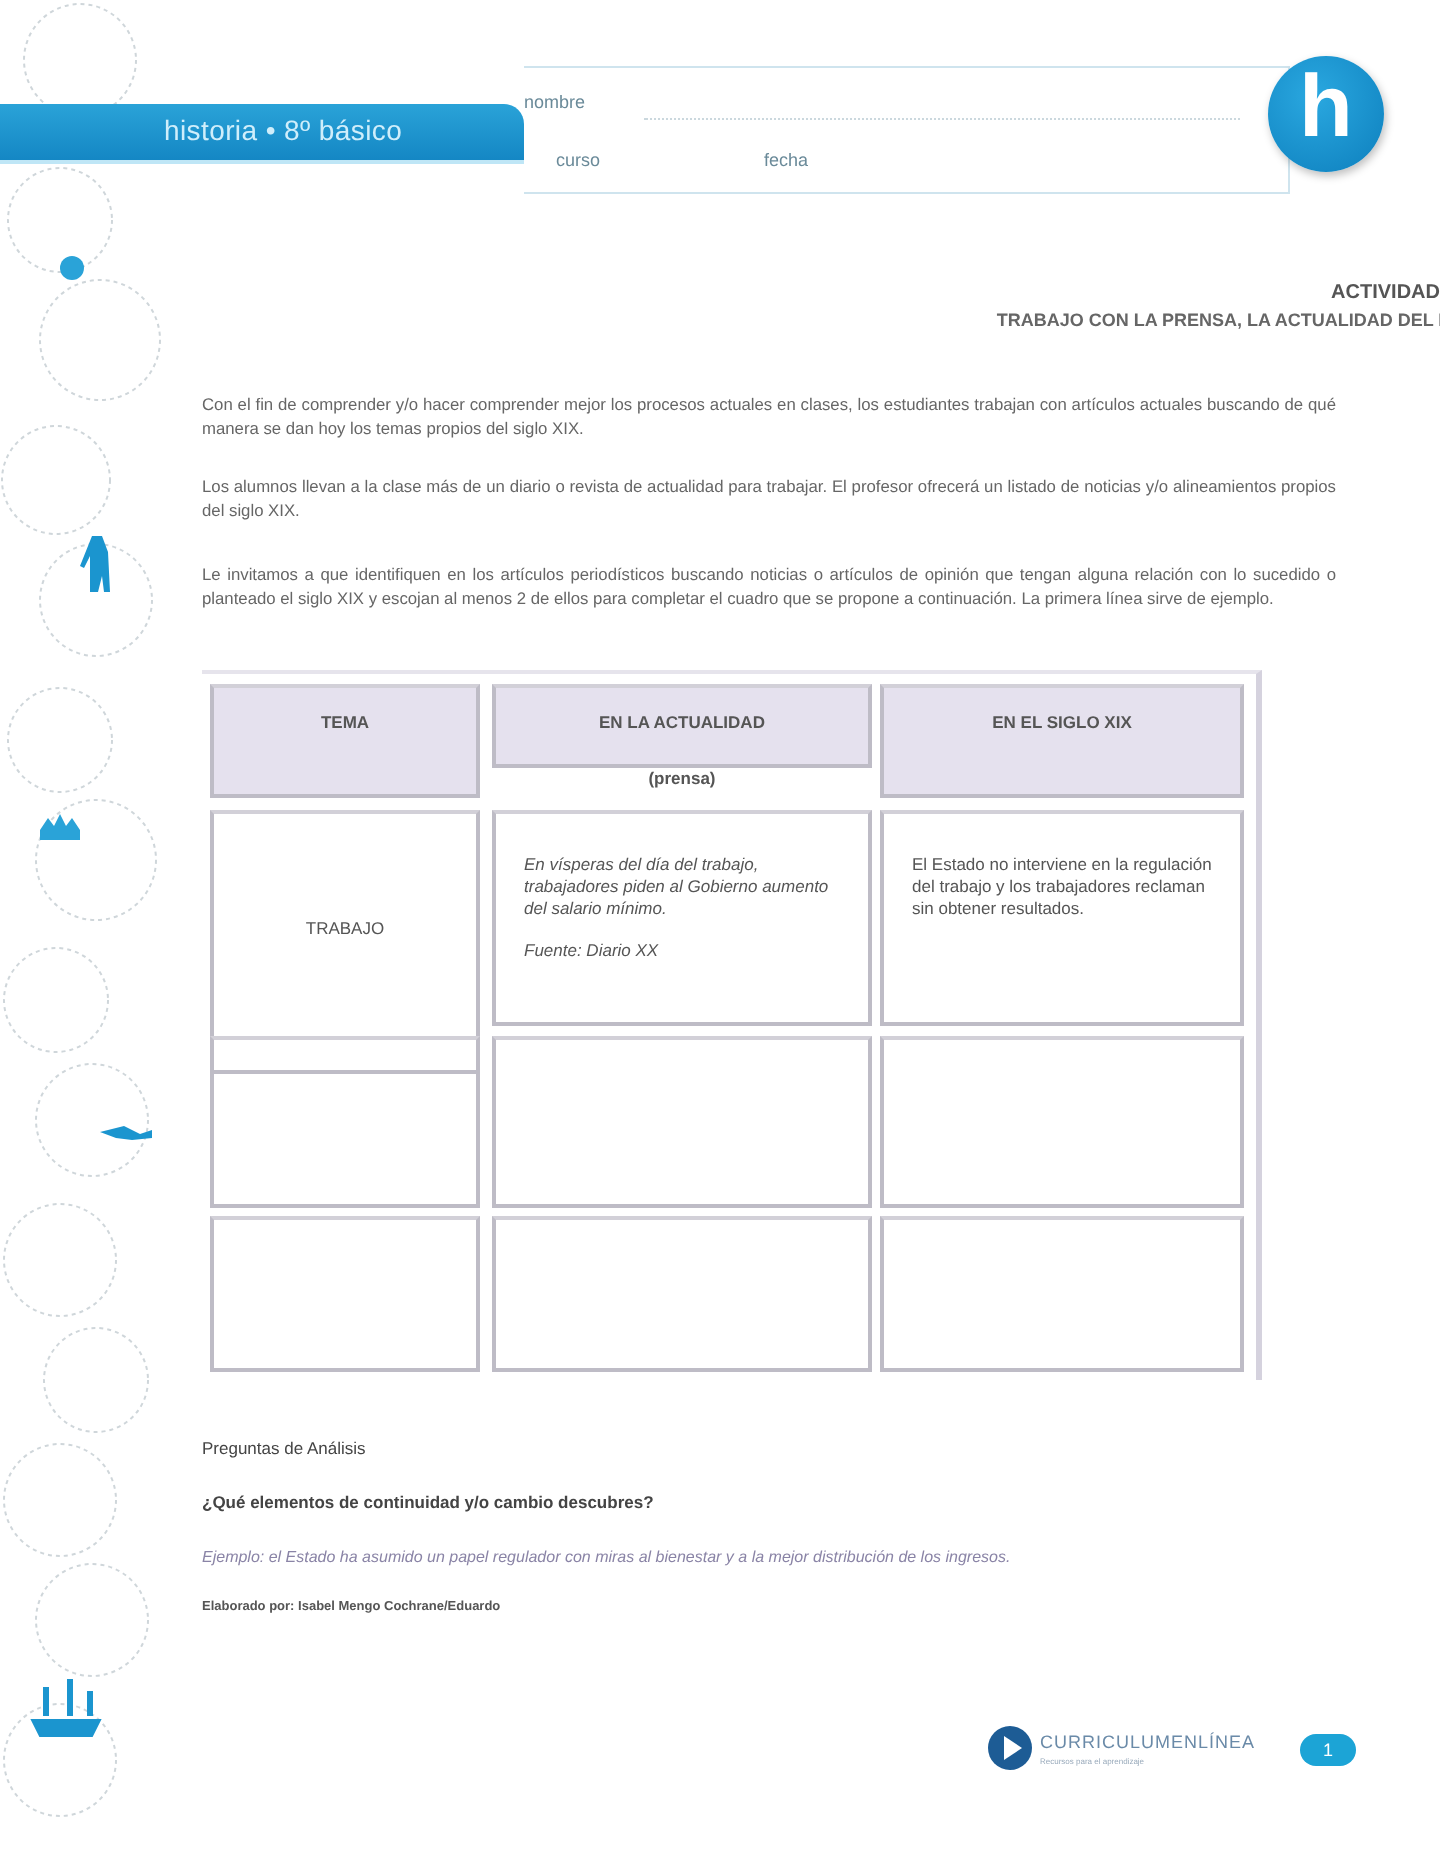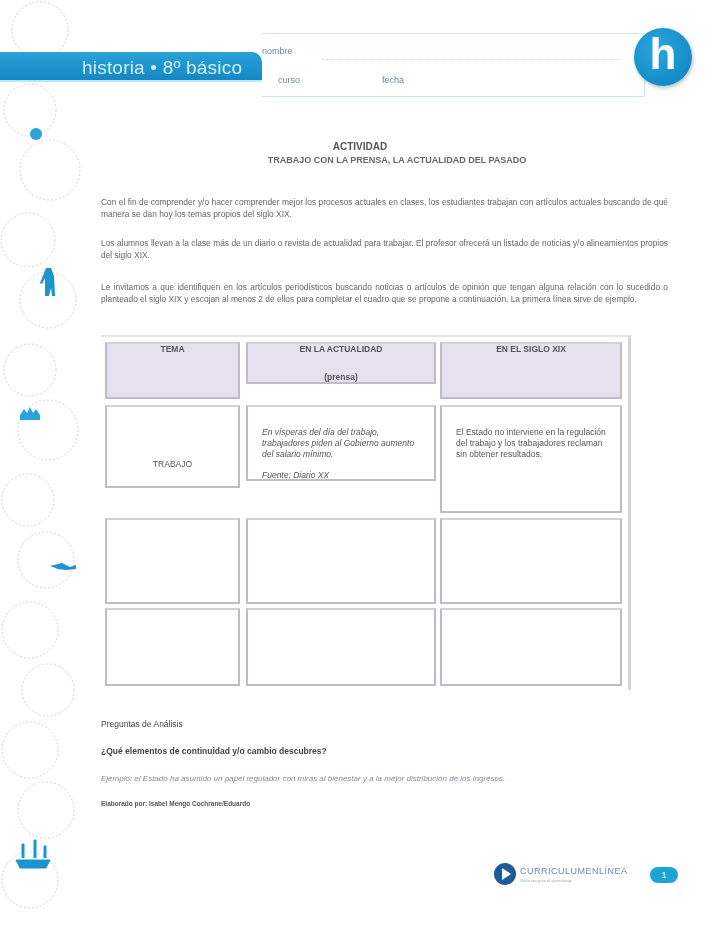--- a/index.html
+++ b/index.html
@@ -1,30 +1,30 @@
 <!DOCTYPE html>
 <html><head>
 <meta charset="utf-8">
 <style>
   html,body{margin:0;padding:0;background:#fff;}
   body{width:720px;height:933px;position:relative;overflow:hidden;font-family:"Liberation Sans",sans-serif;color:#444;}
   .deco{position:absolute;left:0;top:0;width:90px;height:933px;}
   .band{position:absolute;left:0;top:52px;width:262px;height:28px;background:linear-gradient(#2aa3d8,#1487c4);border-radius:0 10px 0 0;border-bottom:2px solid #bfe6f6;}
-  .band span{position:absolute;left:82px;top:5px;color:#cfeefb;font-size:19px;letter-spacing:.2px;}
+  .band span{position:absolute;left:82px;top:5px;color:#cfeefb;font-size:14px;letter-spacing:.2px;}
   .form{position:absolute;left:262px;top:33px;width:382px;height:62px;border:1.5px solid #cfe4ee;border-left:none;border-radius:0 0 0 0;}
   .form .line1{position:absolute;left:60px;right:24px;top:25px;border-top:1px dotted #cbd8de;}
   .form .lbl{position:absolute;font-size:9px;color:#6a8a99;}
   .logo-h{position:absolute;left:634px;top:28px;width:58px;height:58px;border-radius:50%;background:radial-gradient(circle at 40% 35%,#2aa8e0,#0d7fbd);box-shadow:1px 2px 4px rgba(0,0,0,.25);color:#fff;font-weight:bold;font-size:44px;text-align:center;line-height:52px;}
-  .title{position:absolute;left:0;width:720px;text-align:center;font-weight:bold;}
+  .title{position:absolute;left:0;width:720px;text-align:right;font-weight:bold;}
   .t1{top:141px;font-size:10px;color:#555;}
   .t2{top:155px;font-size:9px;color:#666;margin-left:37px;}
   .para{position:absolute;left:101px;width:567px;font-size:8.4px;line-height:12px;color:#666;text-align:justify;}
   .tbl{position:absolute;left:101px;top:335px;width:527px;height:353px;border-right:3px solid #d5d2de;border-top:2px solid #e6e4ec;}
   .cell{position:absolute;border:2px solid #bebcc6;border-top-color:#d2d0d8;box-sizing:border-box;font-size:8.5px;color:#555;}
-  .hdr{background:#e5e1ee;font-weight:bold;text-align:center;font-size:8.5px;}
+  .hdr{background:#e5e1ee;font-weight:bold;text-align:center;padding-top:12px;font-size:8.5px;}
   .q{position:absolute;left:101px;font-size:8.5px;color:#444;}
   .foot-logo{position:absolute;left:494px;top:863px;width:22px;height:22px;border-radius:50%;background:#1d5c95;}
   .foot-logo:after{content:"";position:absolute;left:8px;top:5px;border-left:9px solid #fff;border-top:6px solid transparent;border-bottom:6px solid transparent;}
   .foot-text{position:absolute;left:520px;top:866px;font-size:9px;color:#6a8aa8;letter-spacing:.5px;}
   .foot-sub{position:absolute;left:520px;top:878px;font-size:4px;color:#9ab;}
   .pageno{position:absolute;left:650px;top:867px;width:28px;height:16px;border-radius:8px;background:#1ca4d6;color:#fff;font-size:9px;text-align:center;line-height:16px;}
 </style>
 </head>
 <body>
 
@@ -78,24 +78,24 @@
   <span>TEMA</span>
 </div>
 <div class="cell hdr" style="left:246px;top:342px;width:190px;height:42px;">
   <div>EN LA ACTUALIDAD</div>
   <div style="margin-top:18px;">(prensa)</div>
 </div>
 <div class="cell hdr" style="left:440px;top:342px;width:182px;height:57px;">
   <span>EN EL SIGLO XIX</span>
 </div>
 
-<div class="cell" style="left:105px;top:405px;width:135px;height:83px;text-align:center;padding-top:52px;">
+<div class="cell" style="left:105px;top:405px;width:135px;height:132px;text-align:center;padding-top:52px;">
   <span>TRABAJO</span>
 </div>
-<div class="cell" style="left:246px;top:405px;width:190px;height:76px;padding:20px 10px 0 14px;font-style:italic;line-height:11px;">
+<div class="cell" style="left:246px;top:405px;width:190px;height:108px;padding:20px 10px 0 14px;font-style:italic;line-height:11px;">
   <div>En vísperas del día del trabajo, trabajadores piden al Gobierno aumento del salario mínimo.</div>
   <div style="margin-top:10px;">Fuente: Diario XX</div>
 </div>
 <div class="cell" style="left:440px;top:405px;width:182px;height:108px;padding:20px 10px 0 14px;line-height:11px;">
   <span>El Estado no interviene en la regulación del trabajo y los trabajadores reclaman sin obtener resultados.</span>
 </div>
 
 <div class="cell" style="left:105px;top:518px;width:135px;height:86px;"></div>
 <div class="cell" style="left:246px;top:518px;width:190px;height:86px;"></div>
 <div class="cell" style="left:440px;top:518px;width:182px;height:86px;"></div>

